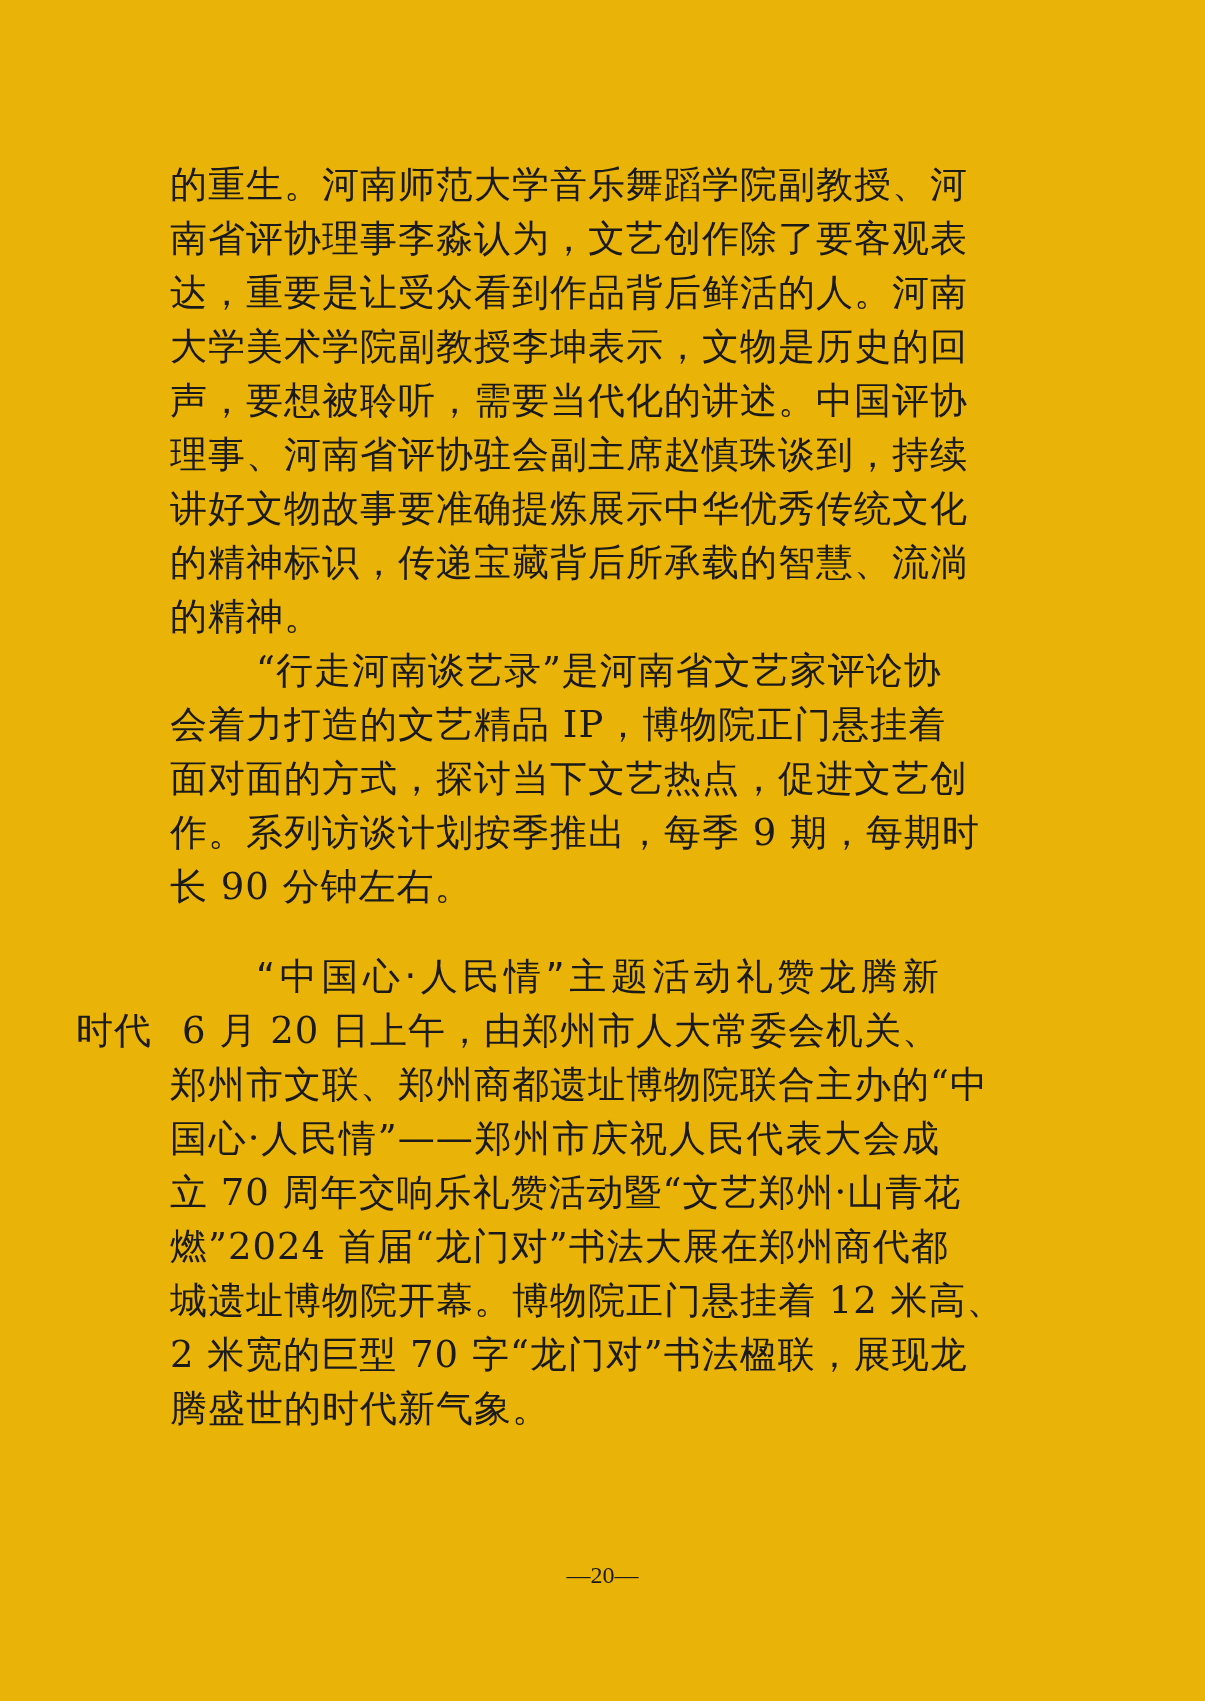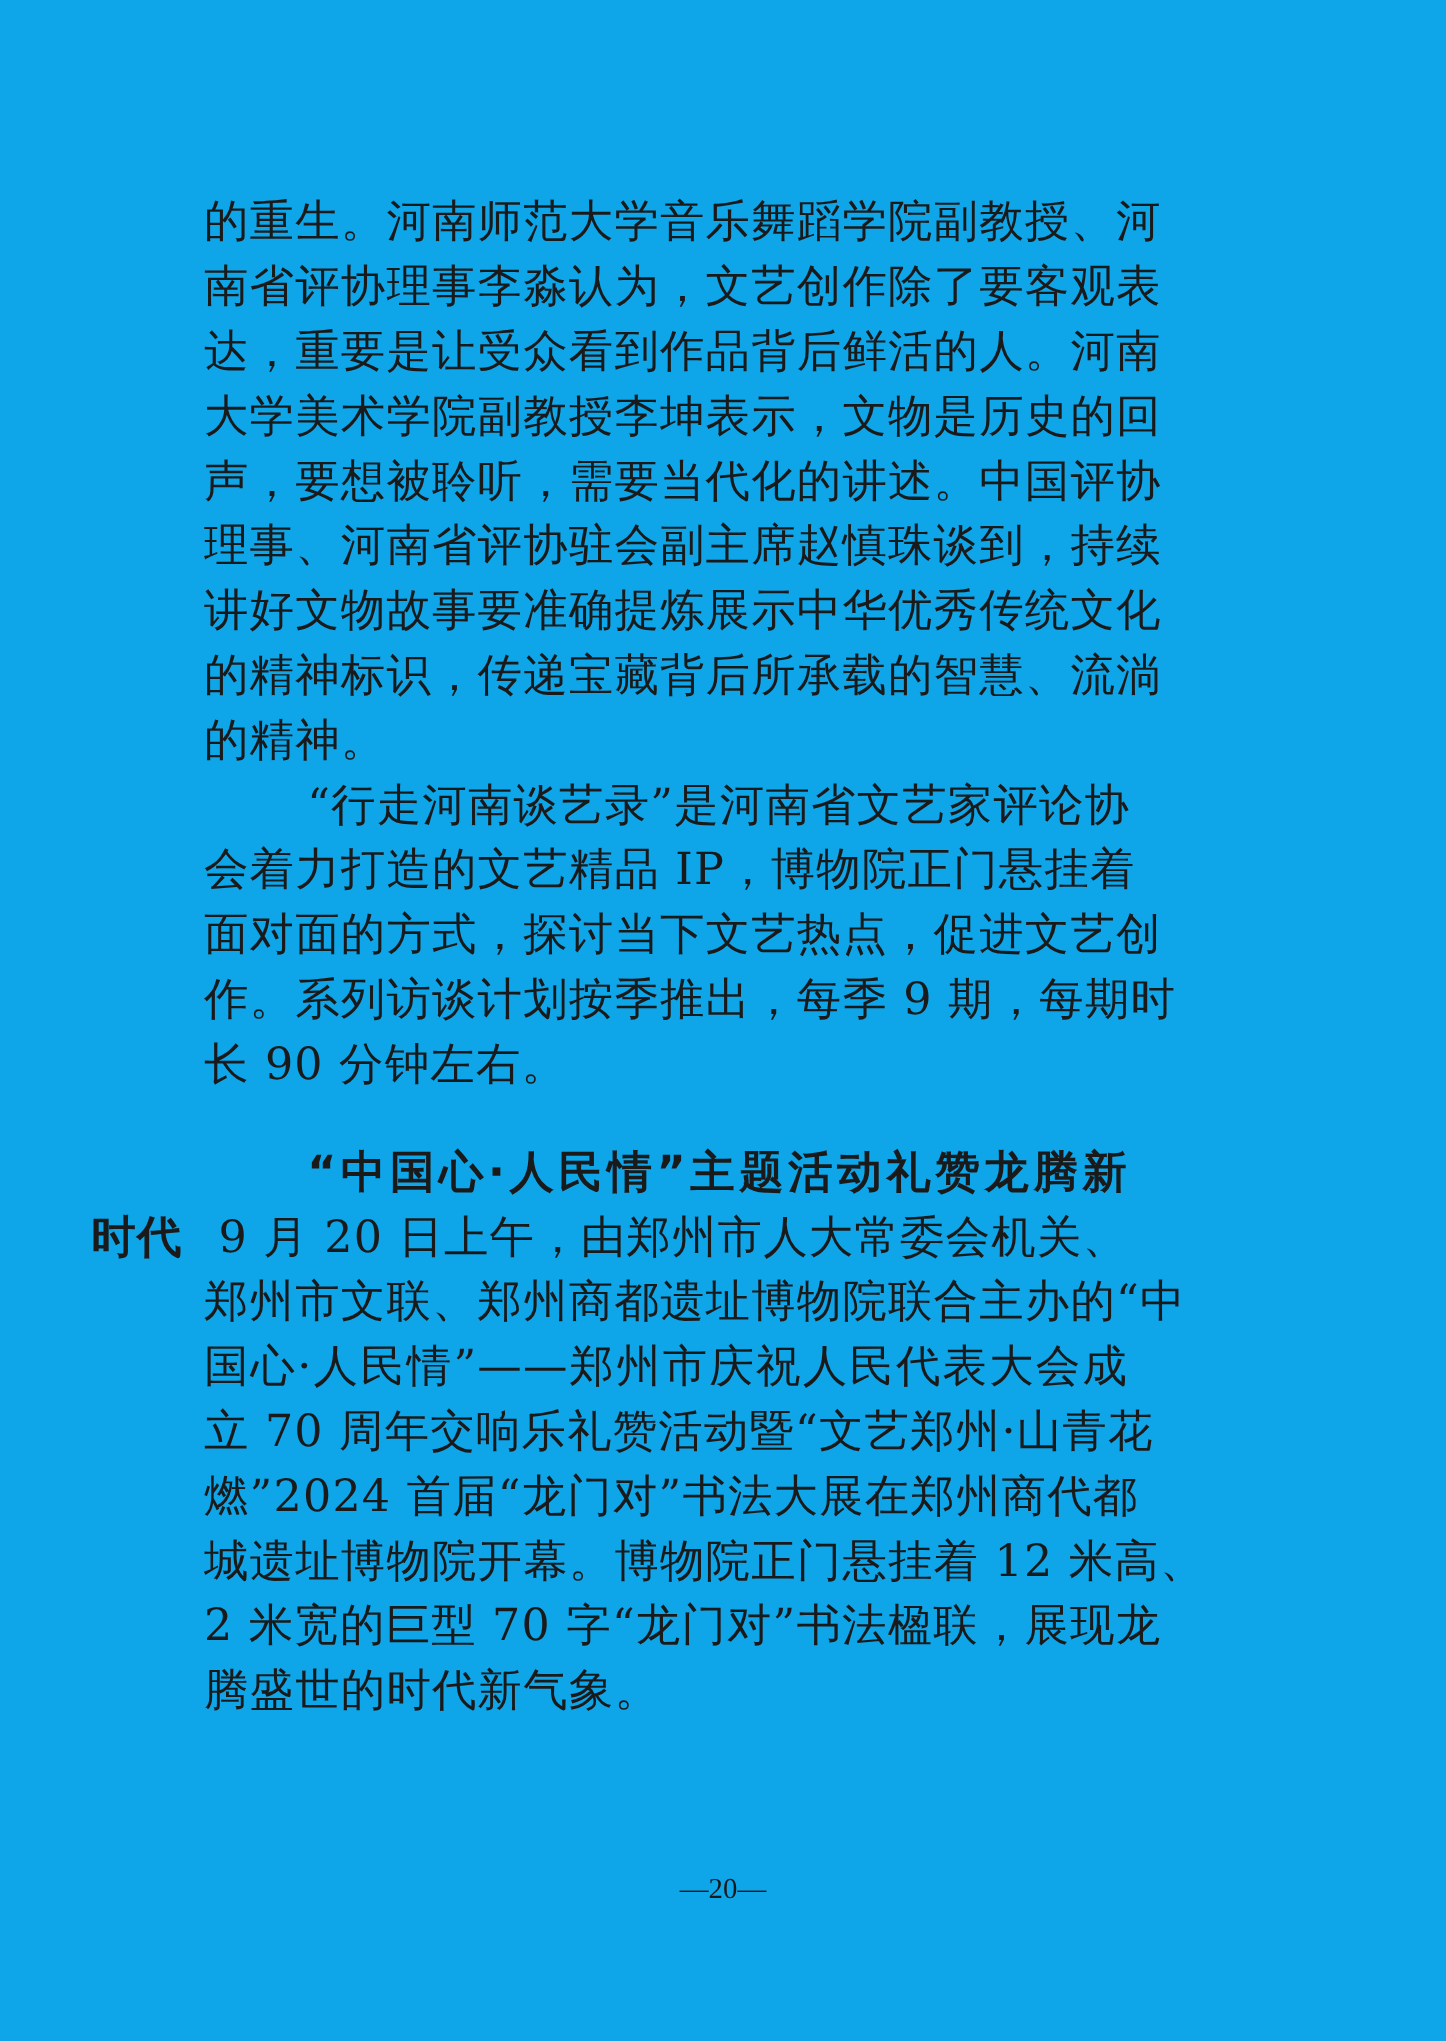--- a/index.html
+++ b/index.html
@@ -1,30 +1,30 @@
 <!DOCTYPE html>
 <html><head>
   <meta charset="utf-8">
   <style>
     html, body { margin: 0; padding: 0; background: #ffffff; }
     body { width: 1205px; height: 1701px; position: relative; overflow: hidden; }
     .page {
-      position: absolute; left: 0; top: 0; width: 1205px; height: 1701px; background: #0ea5e9;
+      position: absolute; left: 0; top: 0; width: 1205px; height: 1701px; background: #eab308;
       color: #1a1a1a;
       font-family: "DejaVu Serif", "Liberation Serif", serif;
     }
     .line {
       position: absolute; left: 170px; width: 770px;
       font-size: 37px; line-height: 54px; height: 54px;
       white-space: nowrap; text-align: justify; text-align-last: justify;
       letter-spacing: 1px;
     }
     .line.last { text-align-last: left; }
     .line.indent { left: 256px; width: 684px; }
-    .bold { font-weight: bold; font-family: "DejaVu Sans", "Liberation Sans", sans-serif; }
+    .bold { font-weight: normal; font-family: "DejaVu Sans", "Liberation Sans", sans-serif; }
     .pageno {
       position: absolute; left: 0; width: 1205px; top: 1560px; text-align: center;
       font-size: 24px; line-height: 30px; font-family: "Liberation Serif", serif;
     }
   </style>
 </head>
 <body>
 
 <div class="page">
 
@@ -40,21 +40,21 @@
 
   <div class="line indent" style="top:644px">“行走河南谈艺录”是河南省文艺家评论协</div>
   <div class="line" style="top:698px">会着力打造的文艺精品 IP，博物院正门悬挂着</div>
   <div class="line" style="top:752px">面对面的方式，探讨当下文艺热点，促进文艺创</div>
   <div class="line" style="top:806px">作。系列访谈计划按季推出，每季 9 期，每期时</div>
   <div class="line last" style="top:860px">长 90 分钟左右。</div>
 
   <div class="line indent bold" style="top:950px">“中国心·人民情”主题活动礼赞龙腾新</div>
   <div class="line" style="top:1004px; display:flex; justify-content:flex-end;">
     <span class="bold">时代</span>
-    <span style="margin-left:30px; flex:1; text-align:justify; text-align-last:justify;">9 月 20 日上午，由郑州市人大常委会机关、</span>
+    <span style="margin-left:30px; flex:1; text-align:justify; text-align-last:justify;">6 月 20 日上午，由郑州市人大常委会机关、</span>
   </div>
   <div class="line" style="top:1058px">郑州市文联、郑州商都遗址博物院联合主办的“中</div>
   <div class="line" style="top:1112px">国心·人民情”——郑州市庆祝人民代表大会成</div>
   <div class="line" style="top:1166px">立 70 周年交响乐礼赞活动暨“文艺郑州·山青花</div>
   <div class="line" style="top:1220px">燃”2024 首届“龙门对”书法大展在郑州商代都</div>
   <div class="line" style="top:1274px">城遗址博物院开幕。博物院正门悬挂着 12 米高、</div>
   <div class="line" style="top:1328px">2 米宽的巨型 70 字“龙门对”书法楹联，展现龙</div>
   <div class="line last" style="top:1382px">腾盛世的时代新气象。</div>
 
   <div class="pageno">—20—</div>

